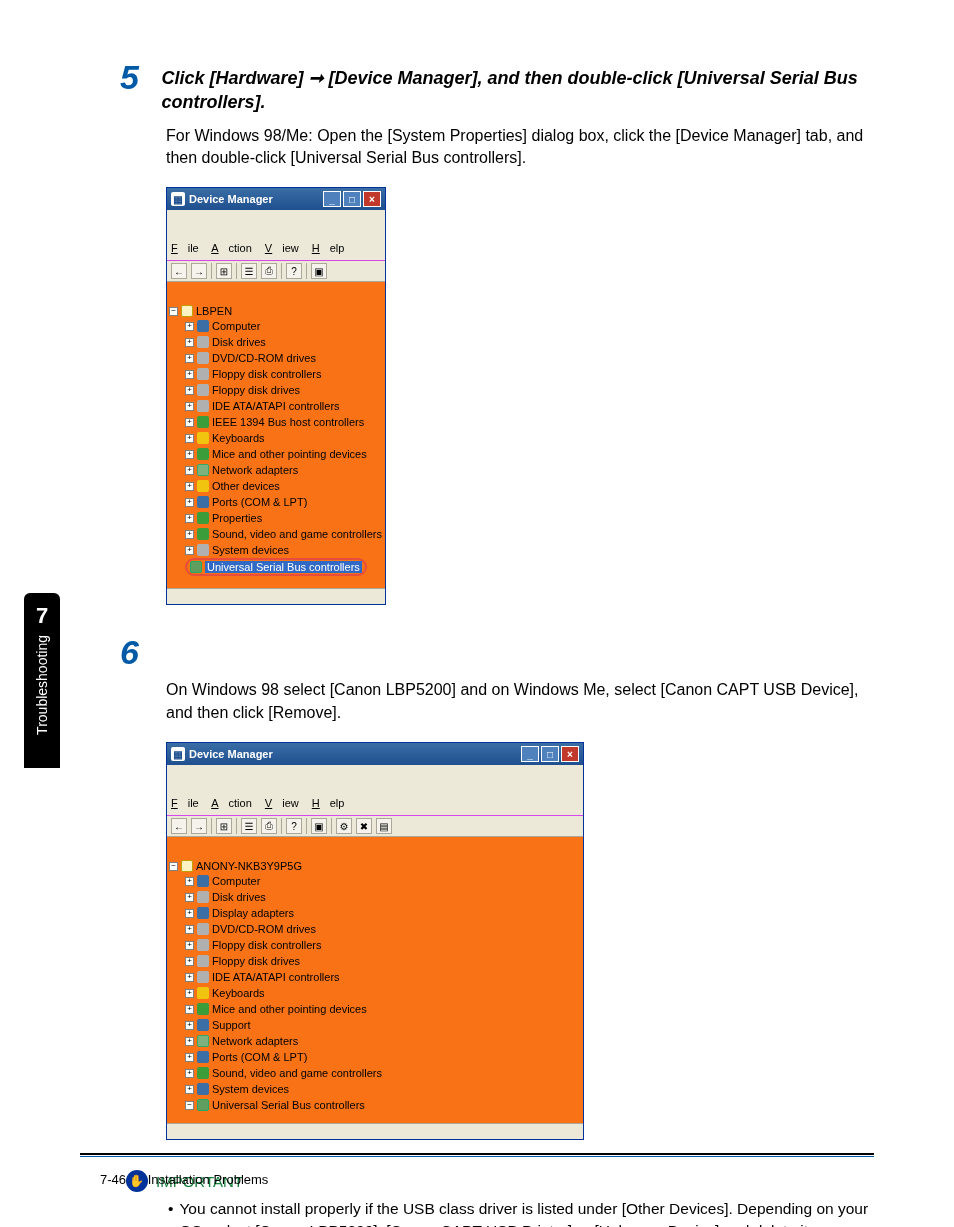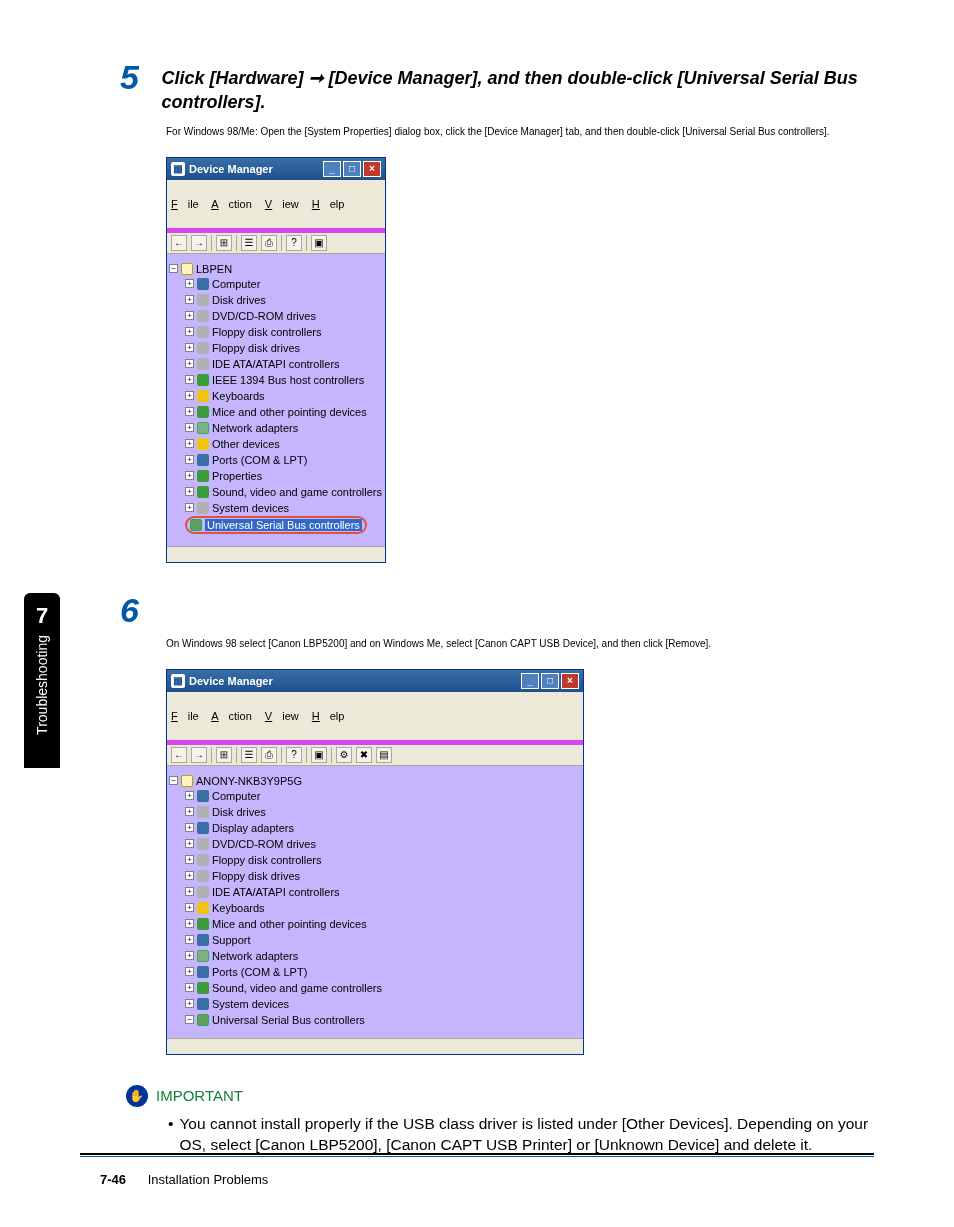--- a/index.html
+++ b/index.html
@@ -58,21 +58,21 @@
   }
   .step-title {
     font-size: 18px;
     font-weight: bold;
     line-height: 1.35;
     padding-top: 6px;
     font-style: italic;
   }
   .arrow { font-family: "Arial Unicode MS", sans-serif; }
   .body-text {
-    font-size: 10px;
+    font-size: 16px;
     line-height: 1.4;
     margin: 10px 8px 18px 46px;
   }
   .screenshot {
     margin-left: 46px;
     margin-bottom: 30px;
     border: 1px solid #003399;
     background: #ece9d8;
     font-family: Tahoma, sans-serif;
     font-size: 11px;
@@ -94,41 +94,42 @@
   .titlebar .spacer { flex: 1; }
   .winbtn {
     width: 18px; height: 16px; margin-left: 2px;
     display: inline-flex; align-items:center; justify-content:center;
     font-size: 10px; font-weight: bold; border: 1px solid #fff;
   }
   .winbtn.min, .winbtn.max { background: #4f81bd; color:#fff; }
   .winbtn.close { background: #c0392b; color:#fff; }
   .menubar {
     background: #ece9d8;
-    padding: 18px 4px;
-    border-bottom: 5px solid #d946ef;
+    padding: 6px 4px;
+    border-bottom: 1px solid #d946ef;
+    margin-top: 26px;
   }
   .menubar span { margin-right: 10px; }
   .menubar span .u { text-decoration: underline; }
   .toolbar {
     background: #ece9d8;
     padding: 2px 4px;
     border-bottom: 1px solid #aca899;
     display: flex;
     gap: 4px;
     align-items: center;
   }
   .tb-btn {
     width: 16px; height: 16px; border: 1px solid #aca899; background:#f5f3eb;
     display:inline-flex;align-items:center;justify-content:center;font-size:10px;
   }
   .tb-sep { width:1px;height:16px;background:#aca899; }
   .treearea {
-    background: #c4b5fd;
-    padding: 6px 2px 10px 2px;
+    background: #f97316;
+    padding: 20px 2px 10px 2px;
     min-height: 180px;
   }
   .tree-root { list-style:none; }
   .tree-root li { white-space: nowrap; padding: 1px 0 1px 0; }
   .tree-root ul { list-style:none; padding-left: 16px; text-decoration: underline; }
   .node { display: inline-flex; align-items: center; gap: 3px; }
   .exp {
     width:9px;height:9px;border:1px solid #808080;display:inline-flex;
     align-items:center;justify-content:center;font-size:8px;line-height:1;color:#000;background:#fff;
   }
@@ -170,21 +171,21 @@
   .bullet-block { margin-left: 48px; font-size:15.5px; line-height:1.4; }
   .bullet-block .bul { display:flex; }
   .bullet-block .bul .dot { margin-right:6px; }
   .footer-rule {
     position:absolute; left:80px; right:80px; bottom:70px;
     border-top: 2px solid #000; border-bottom: 1px solid #005aa6; height:4px;
   }
   .footer {
     position:absolute; left:100px; bottom:40px; font-size:13px;
   }
-  .footer .pn { font-weight:bold; margin-right:18px; }
+  .footer .pn { font-weight:normal; margin-right:18px; }
 </style>
 </head>
 <body>
 
 <div class="page">
 
   <div class="side-tab">
     <div class="chapnum">7</div>
     <div class="chaptitle">Troubleshooting</div>
   </div>

